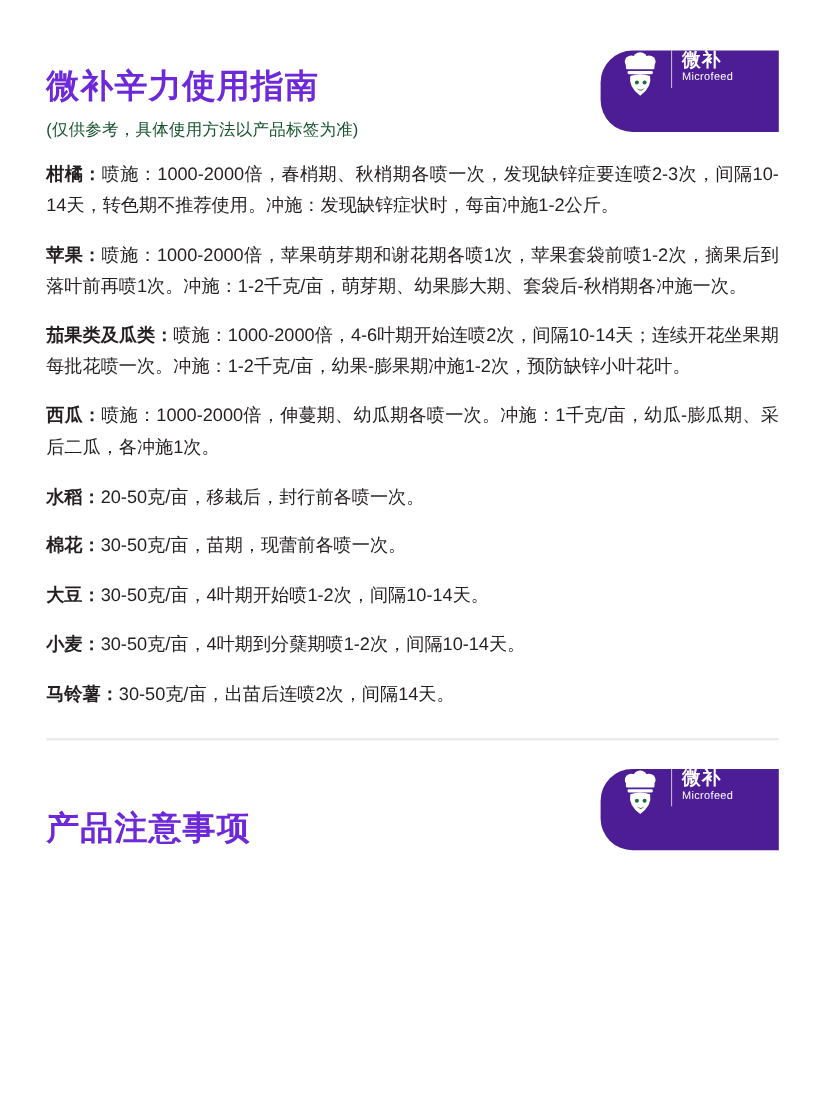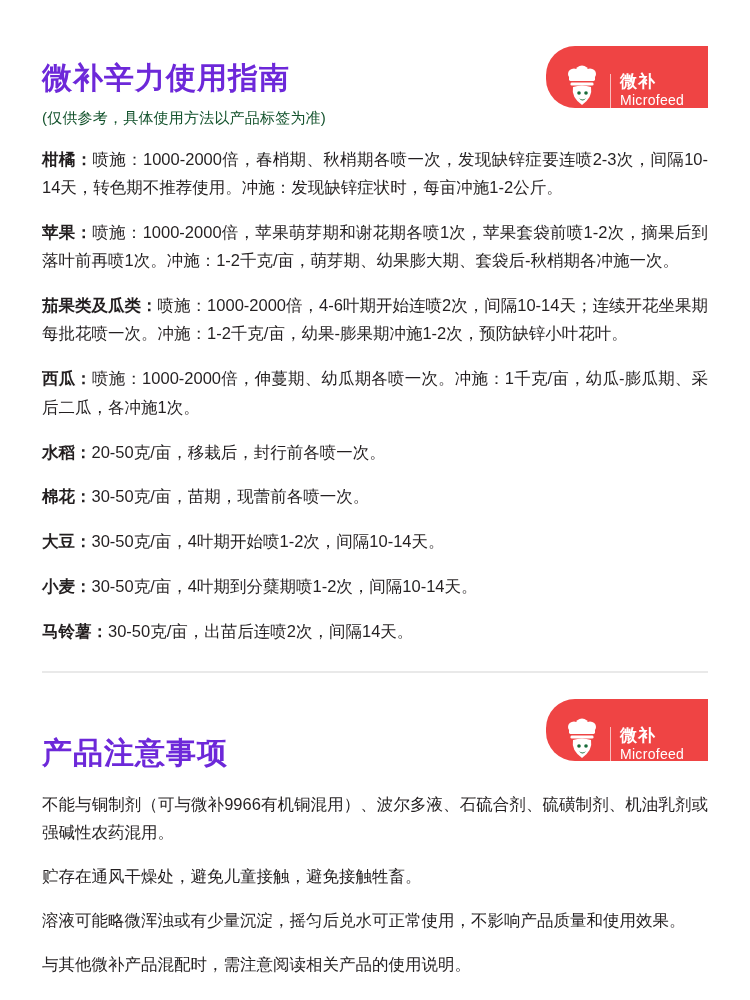--- a/index.html
+++ b/index.html
@@ -20,26 +20,26 @@
     height: 1000px;
     box-sizing: border-box;
     padding: 0 42px;
   }
 
   
   .logo-badge {
     position: absolute;
     right: 0;
     width: 162px;
-    height: 62px;
-    background: #ef4444;
+    height: 74px;
+    background: #4c1d95;
     border-top-left-radius: 29px;
     border-bottom-left-radius: 29px;
     display: flex;
-    align-items: flex-end;
+    align-items: flex-start;
     box-sizing: border-box;
     padding-left: 14px;
   }
   .logo-mark {
     width: 44px;
     height: 44px;
     flex: 0 0 44px;
     position: relative;
   }
   .logo-divider {
@@ -52,21 +52,21 @@
     color: #ffffff;
     line-height: 1.05;
   }
   .logo-cn {
     font-size: 17px;
     letter-spacing: 1px;
     font-weight: 700;
     display: block;
   }
   .logo-en {
-    font-size: 14px;
+    font-size: 10px;
     letter-spacing: 0.3px;
     display: block;
     margin-top: 2px;
   }
 
   
   .sec1 {
     position: relative;
     padding-top: 40px;
   }
@@ -199,21 +199,15 @@
       </div>
       <div class="logo-divider"></div>
       <div class="logo-text">
         <span class="logo-cn">微补</span>
         <span class="logo-en">Microfeed</span>
       </div>
     </div>
 
     <h2 class="title">产品注意事项</h2>
 
-    <div class="note-list">
-      <p class="note-item">不能与铜制剂（可与微补9966有机铜混用）、波尔多液、石硫合剂、硫磺制剂、机油乳剂或强碱性农药混用。</p>
-      <p class="note-item">贮存在通风干燥处，避免儿童接触，避免接触牲畜。</p>
-      <p class="note-item">溶液可能略微浑浊或有少量沉淀，摇匀后兑水可正常使用，不影响产品质量和使用效果。</p>
-      <p class="note-item">与其他微补产品混配时，需注意阅读相关产品的使用说明。</p>
-    </div>
   </div>
 
 </div>
 
 </body></html>

